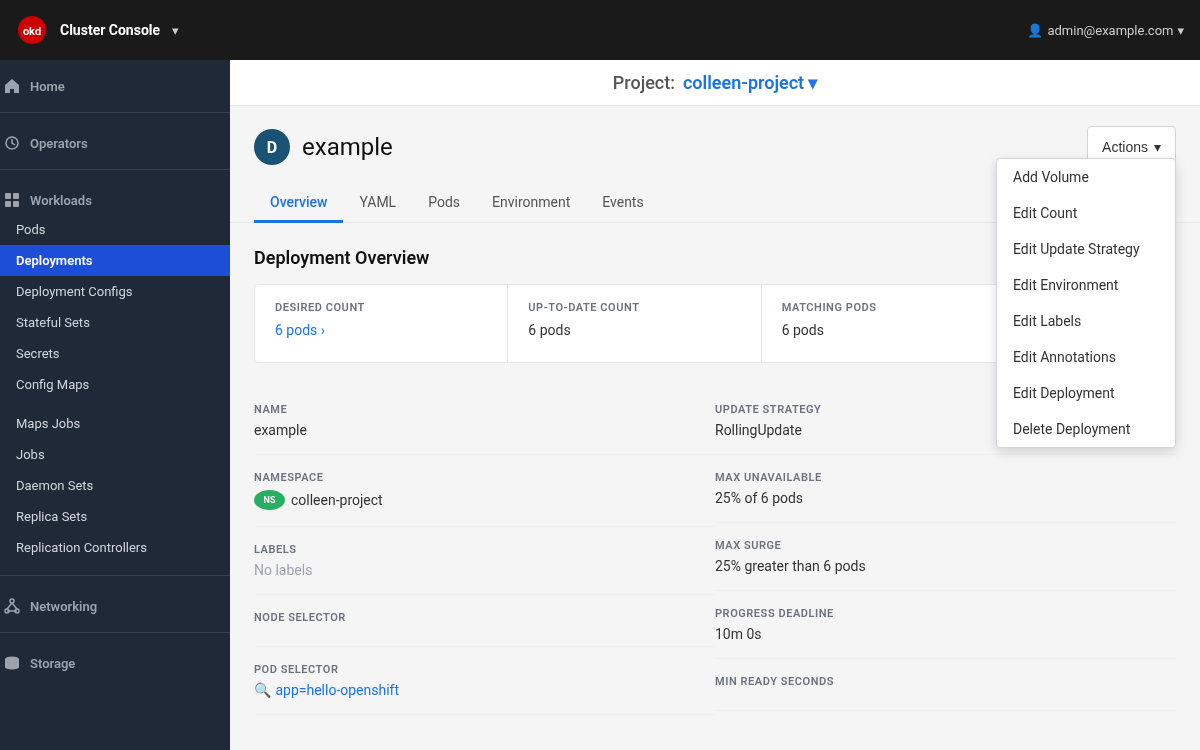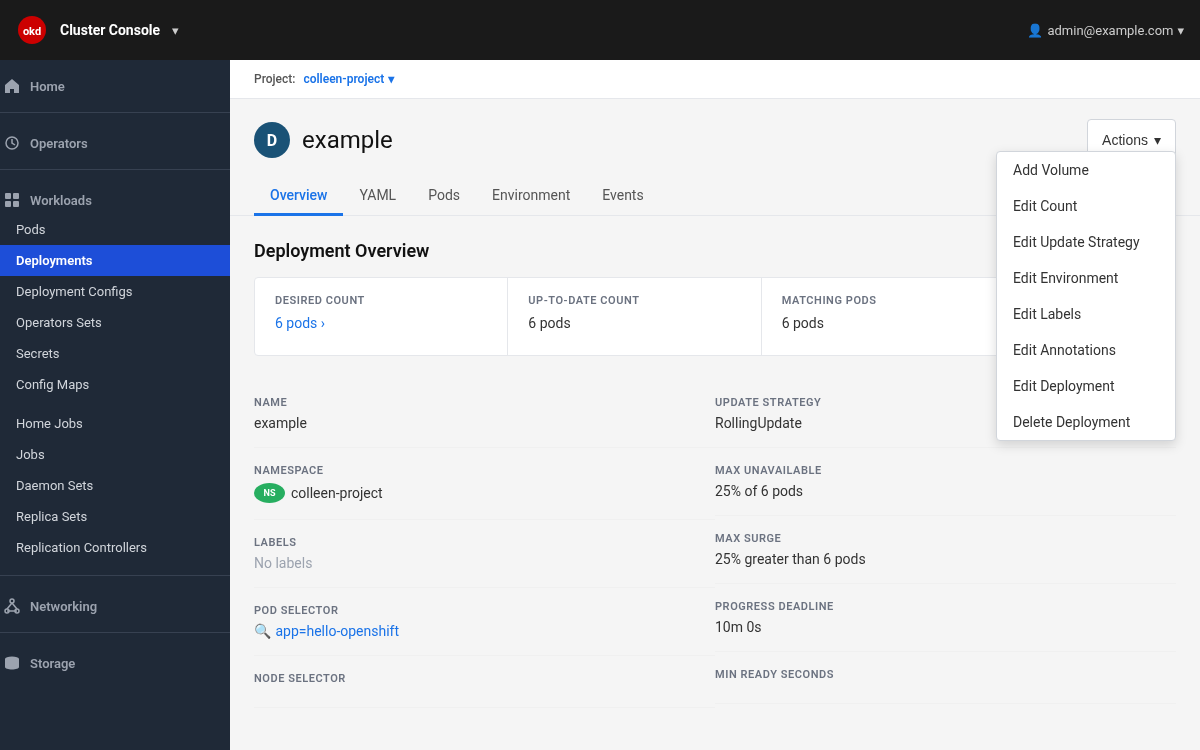--- a/index.html
+++ b/index.html
@@ -23,21 +23,21 @@
     .sidebar-item { display: flex; align-items: center; gap: 10px; padding: 8px 16px; cursor: pointer; font-size: 13px; color: #d1d5db; }
     .sidebar-item.active { background: #1d4ed8; color: #fff; font-weight: 600; }
     .sidebar-group-label { display: flex; align-items: center; gap: 10px; padding: 10px 4px 6px; font-size: 13px; color: #9ca3af; font-weight: 600; cursor: pointer; }
     .sidebar-divider { border: none; border-top: 1px solid #374151; margin: 4px 0; }
     .sidebar-icon { width: 16px; height: 16px; flex-shrink: 0; }
 
     
     .content { flex: 1; overflow-y: auto; background: #f5f5f5; }
 
     
-    .project-bar { background: #fff; border-bottom: 1px solid #e5e7eb; padding: 12px 24px; display: flex; align-items: center; gap: 8px; font-size: 12px; color: #333; }
+    .project-bar { background: #fff; border-bottom: 1px solid #e5e7eb; padding: 12px 24px; display: flex; align-items: center; gap: 8px; font-size: 18px; color: #333; justify-content: center; }
     .project-label { font-weight: 500; color: #555; }
     .project-name { color: #1a73e8; font-weight: 600; cursor: pointer; display: flex; align-items: center; gap: 4px; }
 
     
     .page-header { background: #f5f5f5; padding: 20px 24px 0; display: flex; align-items: center; justify-content: space-between; position: relative; }
     .page-title-area { display: flex; align-items: center; gap: 12px; }
     .resource-icon { width: 36px; height: 36px; border-radius: 50%; background: #1a5276; color: #fff; display: flex; align-items: center; justify-content: center; font-size: 16px; font-weight: 700; flex-shrink: 0; }
     .page-title { font-size: 24px; font-weight: 400; color: #111; }
 
     
@@ -134,31 +134,31 @@
       <div class="sidebar-item">
         <span>Pods</span>
       </div>
       <div class="sidebar-item active">
         <span>Deployments</span>
       </div>
       <div class="sidebar-item">
         <span>Deployment Configs</span>
       </div>
       <div class="sidebar-item">
-        <span>Operators Sets</span>
+        <span>Stateful Sets</span>
       </div>
       <div class="sidebar-item">
         <span>Secrets</span>
       </div>
       <div class="sidebar-item">
         <span>Config Maps</span>
       </div>
       <div style="height:8px"></div>
       <div class="sidebar-item">
-        <span>Home Jobs</span>
+        <span>Maps Jobs</span>
       </div>
       <div class="sidebar-item">
         <span>Jobs</span>
       </div>
       <div class="sidebar-item">
         <span>Daemon Sets</span>
       </div>
       <div class="sidebar-item">
         <span>Replica Sets</span>
       </div>
@@ -268,29 +268,29 @@
             <div class="detail-value ns-badge">
               <span class="ns-icon">NS</span>
               <span class="link">colleen-project</span>
             </div>
           </div>
           <div class="detail-item">
             <div class="detail-label">LABELS</div>
             <div class="detail-value muted">No labels</div>
           </div>
           <div class="detail-item">
+            <div class="detail-label">NODE SELECTOR</div>
+            <div class="detail-value muted"></div>
+          </div>
+          <div class="detail-item">
             <div class="detail-label">POD SELECTOR</div>
             <div class="detail-value link">
               <span class="search-icon-inline">🔍</span>app=hello-openshift
             </div>
           </div>
-          <div class="detail-item">
-            <div class="detail-label">NODE SELECTOR</div>
-            <div class="detail-value muted"></div>
-          </div>
         </div>
 
         <div>
           <div class="detail-item">
             <div class="detail-label">UPDATE STRATEGY</div>
             <div class="detail-value">RollingUpdate</div>
           </div>
           <div class="detail-item">
             <div class="detail-label">MAX UNAVAILABLE</div>
             <div class="detail-value">25% of 6 pods</div>

